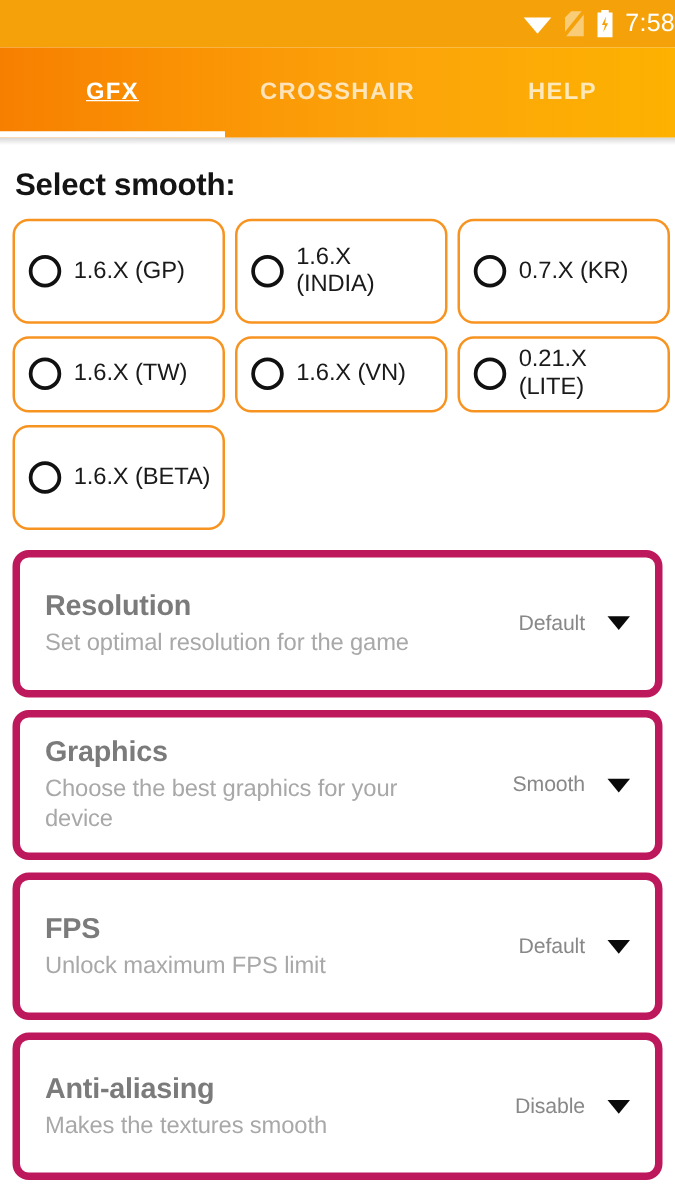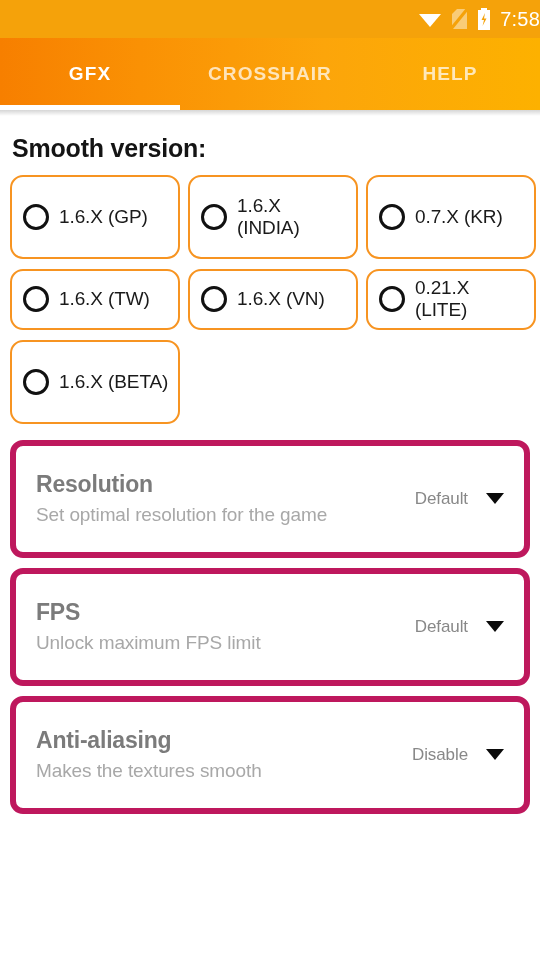--- a/index.html
+++ b/index.html
@@ -31,21 +31,21 @@
     display:flex;
   }
   .tab{
     flex:1 1 0;
     display:flex; align-items:center; justify-content:center;
     font-size:19px; font-weight:bold; letter-spacing:1.1px;
     color:rgba(255,255,255,0.72);
     cursor:pointer; user-select:none;
     position:relative;
   }
-  .tab.active{ color:#ffffff; }
+  .tab.active{ color:#ffffff;text-decoration:underline; }
   #tab-indicator{
     position:absolute; left:0; bottom:0;
     width:180px; height:5px; background:#ffffff;
   }
   #tabbar-shadow{
     width:540px; height:6px;
     background:linear-gradient(to bottom, rgba(0,0,0,0.16), rgba(0,0,0,0));
   }
 
   
@@ -157,21 +157,21 @@
   </div>
   <div class="tab">
     <span>HELP</span>
   </div>
   <div id="tab-indicator"></div>
 </div>
 <div id="tabbar-shadow"></div>
 
 <div id="content">
 
-  <div id="select-version-title">Smooth version:</div>
+  <div id="select-version-title">Select smooth:</div>
 
   <div id="version-grid">
     <div class="version-chip">
       <span class="radio-circle"></span>
       <span class="chip-label">1.6.X (GP)</span>
     </div>
     <div class="version-chip tall">
       <span class="radio-circle"></span>
       <span class="chip-label">1.6.X (INDIA)</span>
     </div>
@@ -203,20 +203,30 @@
       <div class="card-text">
         <div class="card-title">Resolution</div>
         <div class="card-desc">Set optimal resolution for the game</div>
       </div>
       <div class="card-control">
         <span class="card-value">Default</span>
         <span class="caret"></span>
       </div>
     </div>
 
+    <div class="setting-card">
+      <div class="card-text">
+        <div class="card-title">Graphics</div>
+        <div class="card-desc">Choose the best graphics for your device</div>
+      </div>
+      <div class="card-control">
+        <span class="card-value">Smooth</span>
+        <span class="caret"></span>
+      </div>
+    </div>
 
     <div class="setting-card">
       <div class="card-text">
         <div class="card-title">FPS</div>
         <div class="card-desc">Unlock maximum FPS limit</div>
       </div>
       <div class="card-control">
         <span class="card-value">Default</span>
         <span class="caret"></span>
       </div>

